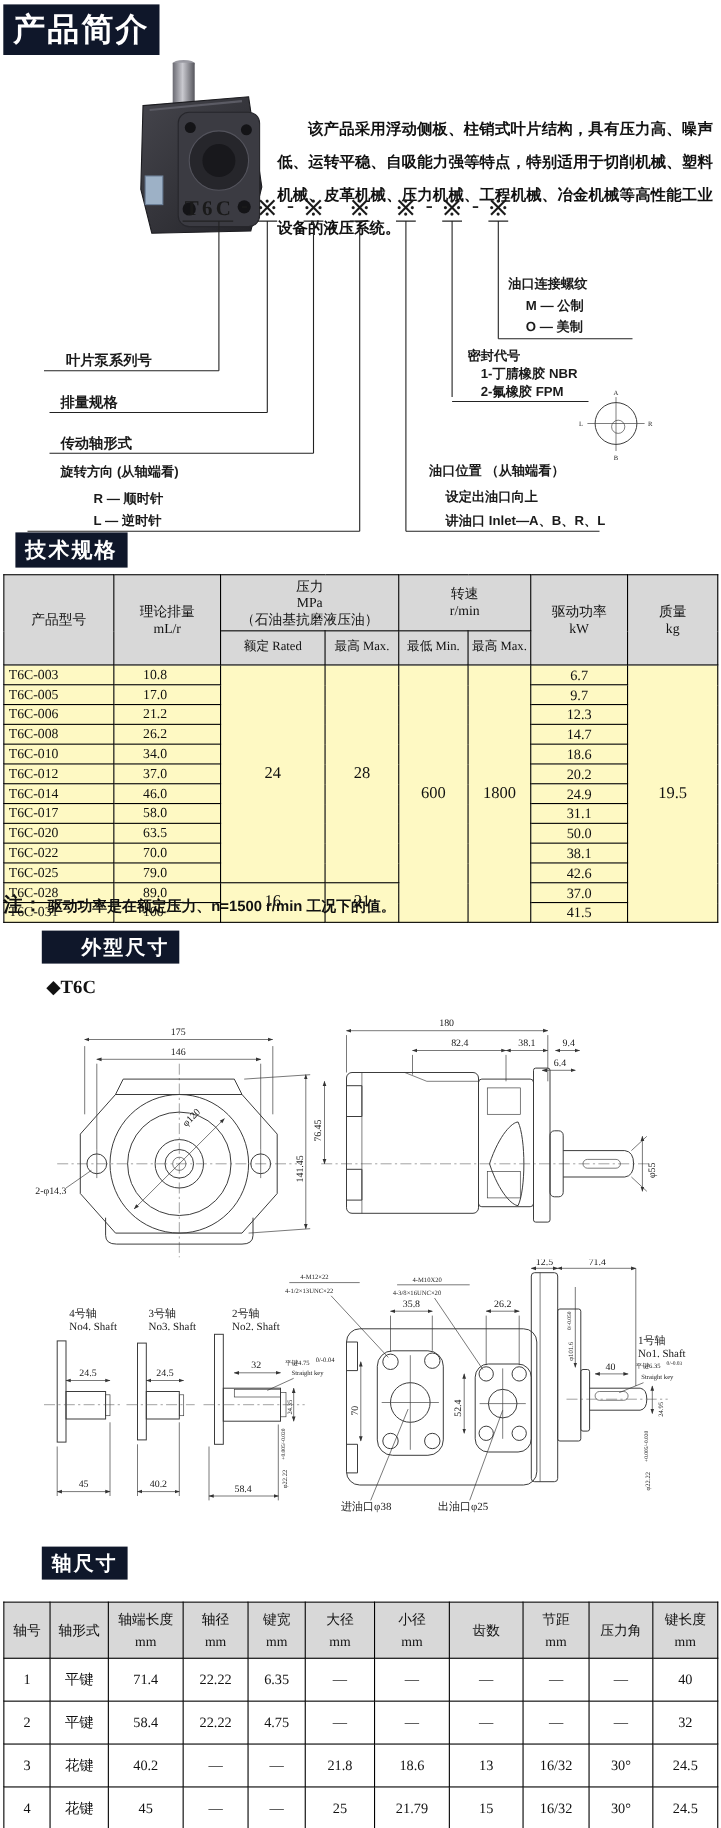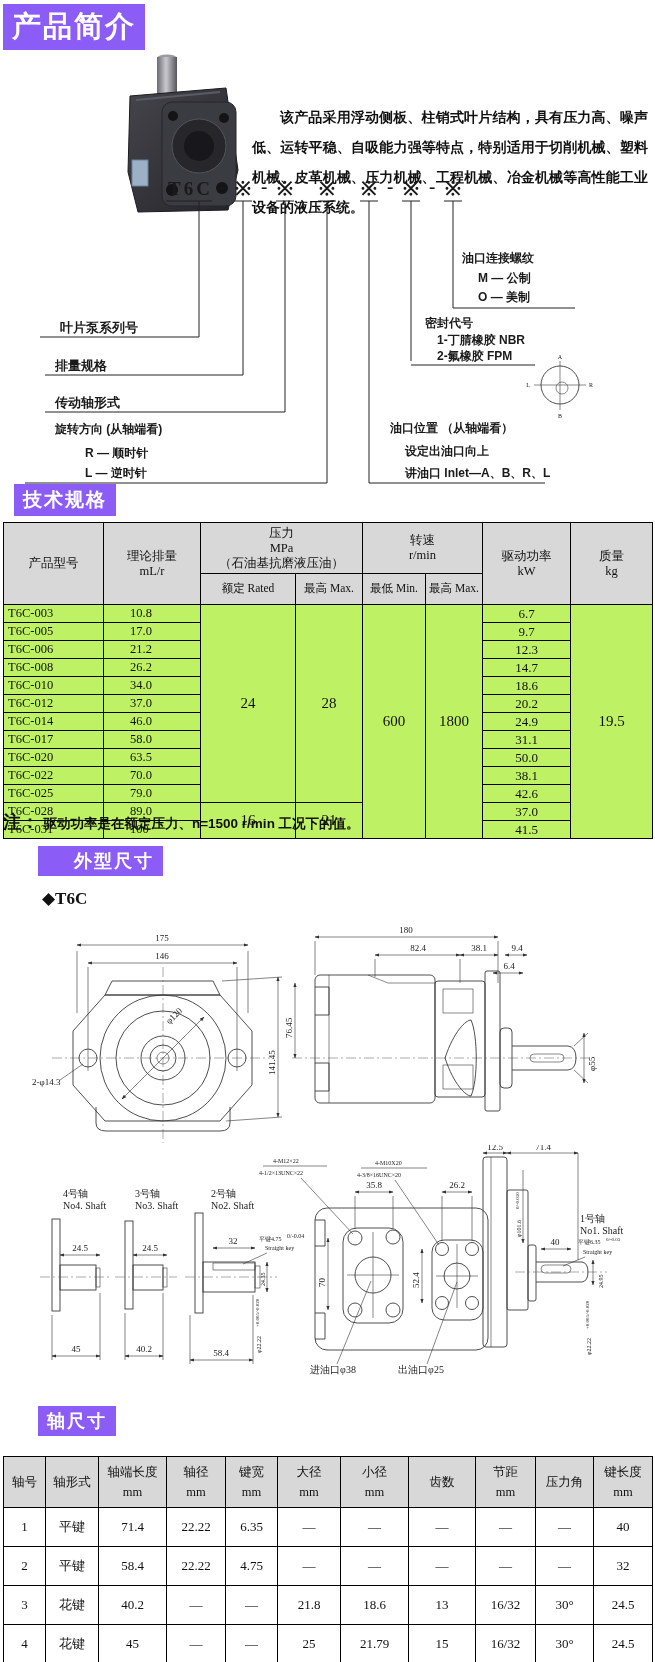--- a/index.html
+++ b/index.html
@@ -1,34 +1,34 @@
 <!DOCTYPE html>
 <html><head>
 <meta charset="utf-8">
 <style>
   html,body{margin:0;padding:0;background:#fff;}
   body{font-family:"Liberation Sans","DejaVu Sans",sans-serif;color:#111;}
   .page{position:relative;width:655px;height:1662px;background:#fff;overflow:hidden;}
   .abs{position:absolute;}
-  .blkhdr{background:#8b5cf6;color:#fff;font-weight:bold;padding:3px 9px;display:inline-block;letter-spacing:2px;}
+  .blkhdr{background:#0f172a;color:#fff;font-weight:bold;padding:3px 9px;display:inline-block;letter-spacing:2px;}
   .h-intro{left:3px;top:4px;font-size:29px;}
   .h-model{left:3px;top:158px;font-size:24px;}
   .h-spec{left:14px;top:484px;font-size:19px;}
   .h-outline{left:38px;top:846px;font-size:18px;padding-left:36px;}
   .h-shaft{left:38px;top:1406px;font-size:18px;}
   .intro-text{left:252px;top:102px;width:396px;font-size:14px;line-height:30px;font-weight:600;text-indent:2em;text-align:justify;}
   .subtitle{left:42px;top:888px;font-size:17px;font-weight:bold;font-family:"Liberation Serif","DejaVu Serif",serif;}
   .note{left:3px;top:810px;width:650px;}
   .note-label{font-size:18px;font-weight:bold;}
   .note-text{font-size:13.5px;font-weight:600;}
   table{border-collapse:collapse;table-layout:fixed;}
   .spec{position:absolute;left:3px;top:522px;width:649px;font-family:"Liberation Serif","DejaVu Serif",serif;}
   .spec th,.spec td{border:1px solid #000;}
   .spec th{background:#d8d8d8;font-weight:normal;font-size:12.5px;line-height:1.2;padding:0;}
-  .spec td{font-size:12.5px;height:17px;line-height:17px;padding:0;background:#bef264;}
+  .spec td{font-size:12.5px;height:17px;line-height:17px;padding:0;background:#fef9c3;}
   .spec .r1 th{height:50px;}
   .spec .r2 th{height:30px;font-size:11.5px;}
   .spec td.cm{text-align:left;padding-left:4px;}
   .spec td.cd{text-align:left;padding-left:26px;}
   .spec td.ctr{text-align:center;font-size:15px;}
   .spec td.cp{text-align:center;font-size:13px;}
   .shafttbl{position:absolute;left:3px;top:1456px;width:649px;font-family:"Liberation Serif","DejaVu Serif",serif;}
   .shafttbl th,.shafttbl td{border:1px solid #000;}
   .shafttbl th{background:#d8d8d8;font-weight:normal;font-size:12.5px;height:50px;padding:0;line-height:1.6;}
   .shafttbl td{height:36px;text-align:center;font-size:13px;background:#fff;}

